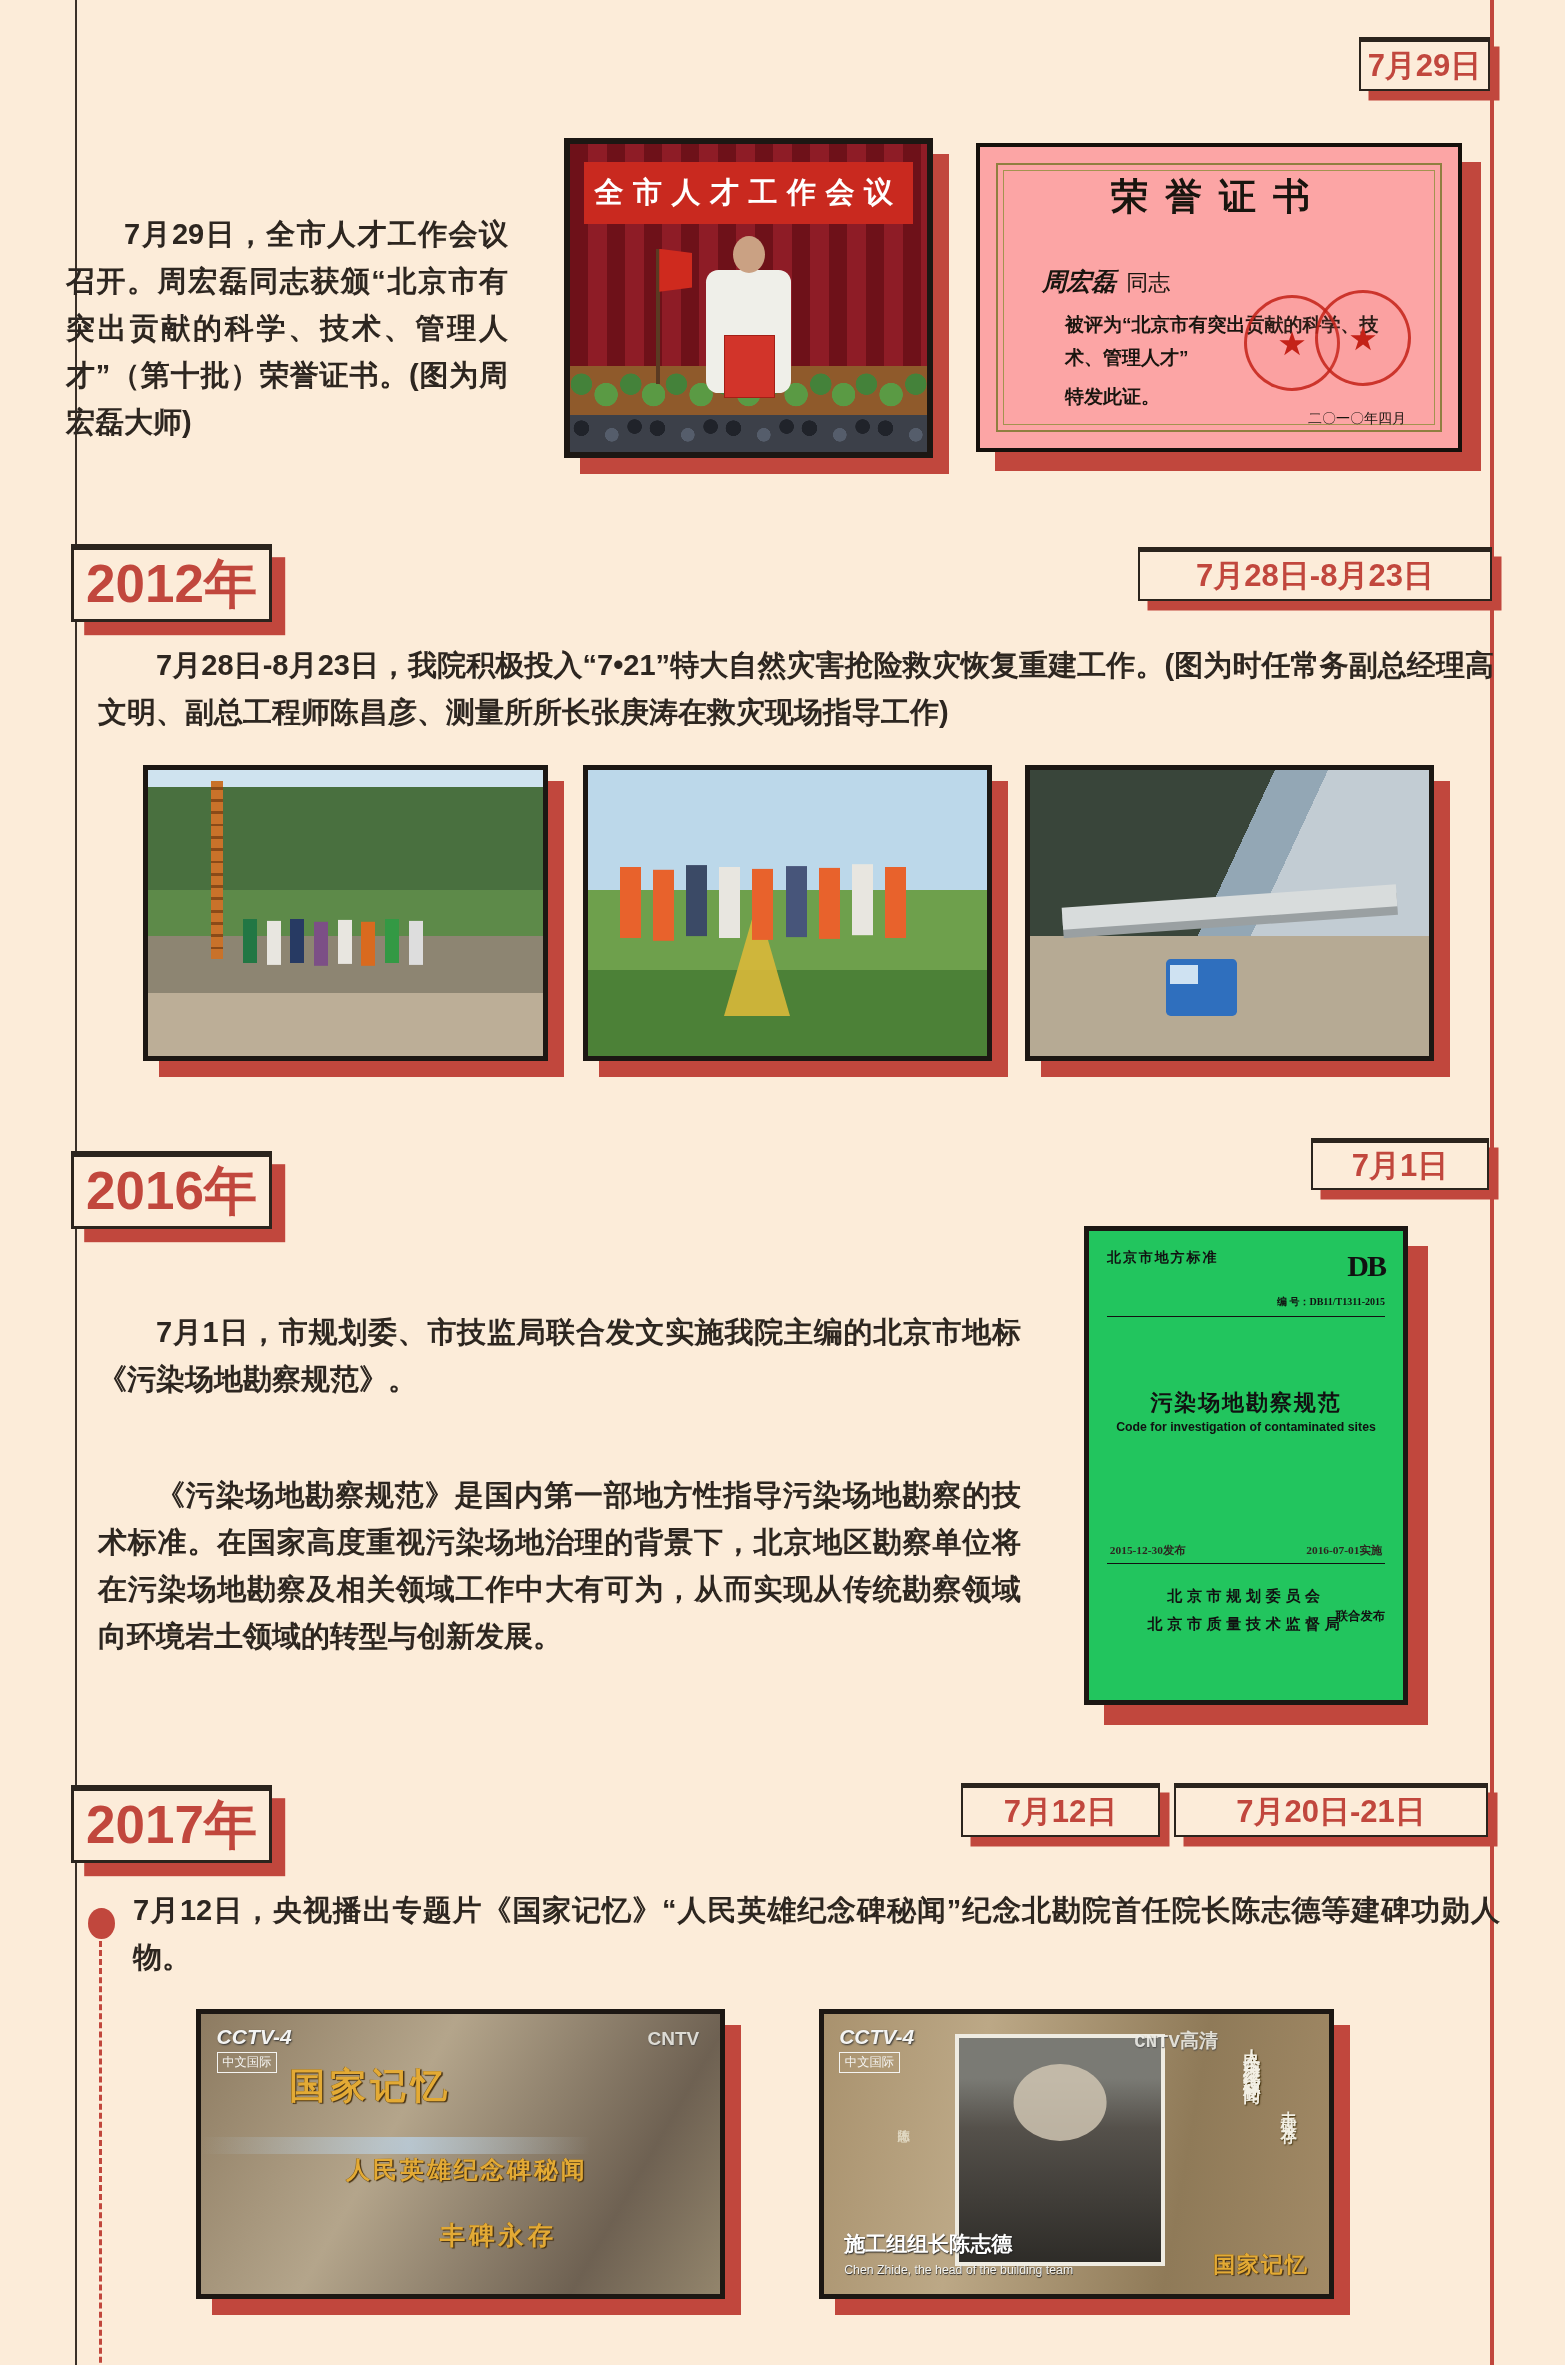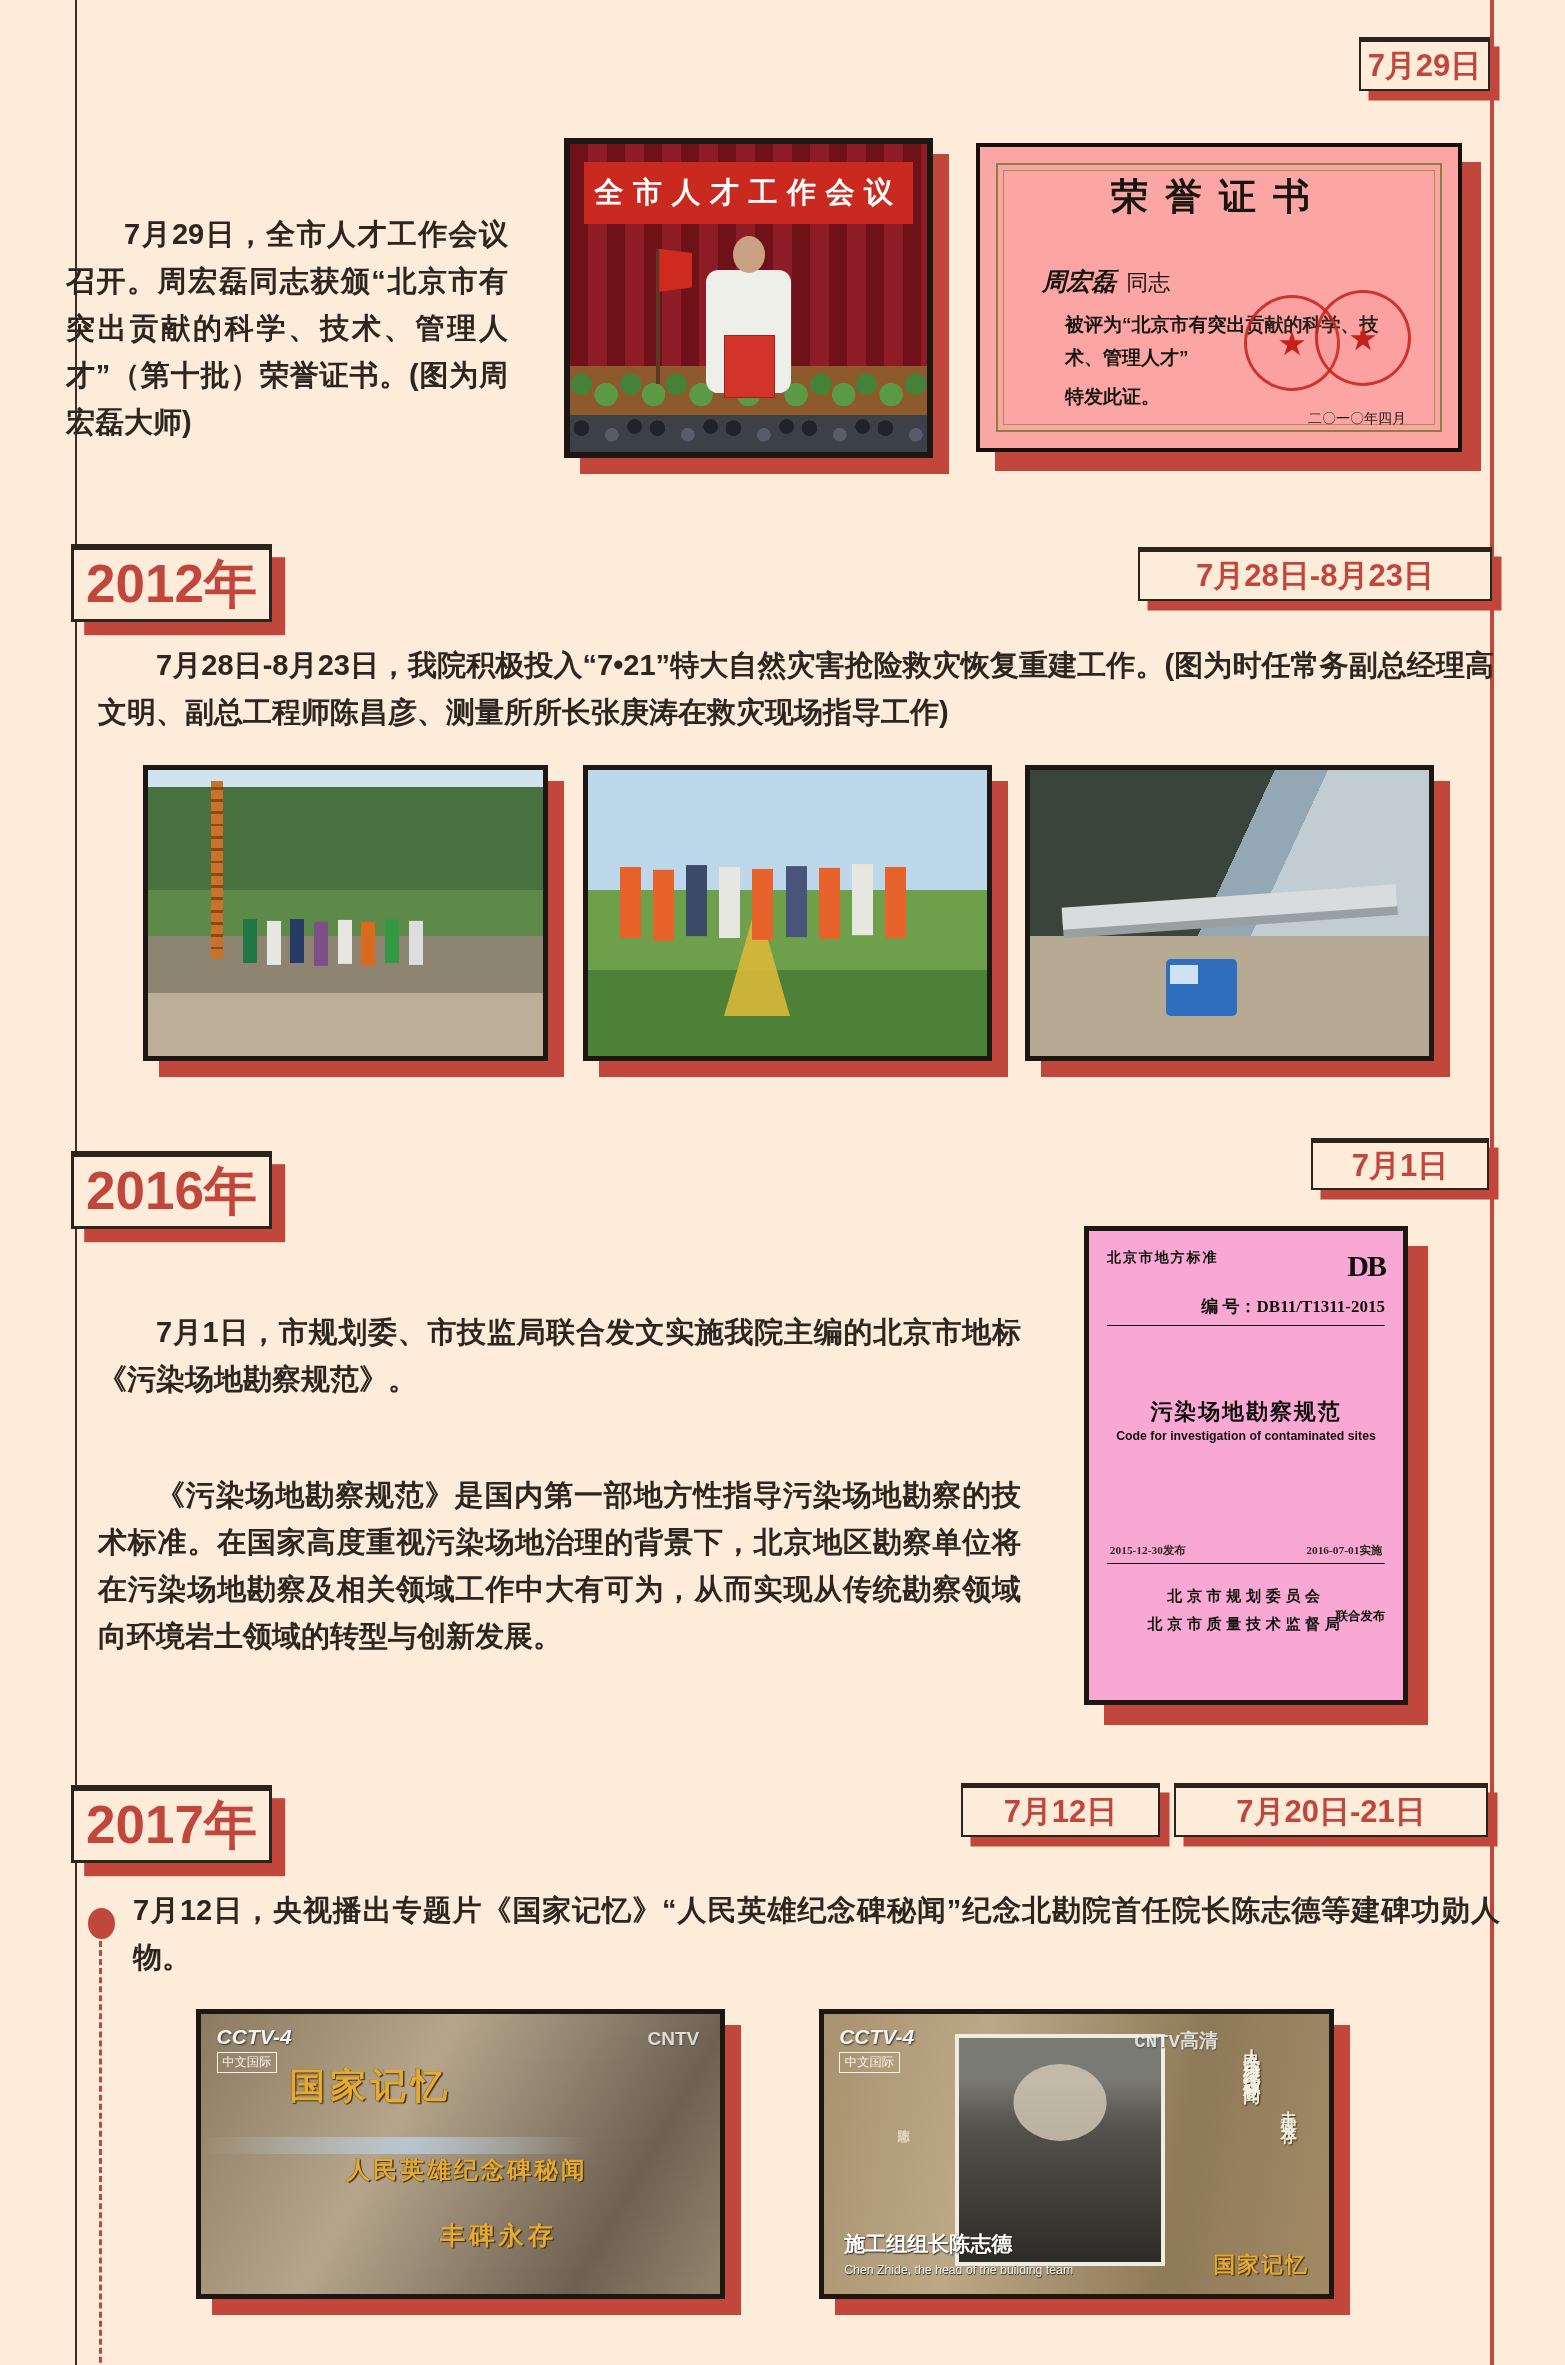--- a/index.html
+++ b/index.html
@@ -38,21 +38,21 @@
   #dash{left:99px;top:1941px;height:458px;width:0;border-left:3.3px dashed #c1473d;}
   
   .photo{border:5.7px solid #1c1713;box-shadow:16px 16px 0 #c1473d;overflow:hidden;background:#888;}
   #photo2010{left:564px;top:138px;width:357px;height:308px;border-width:6.2px;}
   #cert2010{left:976px;top:143px;width:478px;height:301px;border:4.7px solid #15100b;
             box-shadow:19px 19px 0 #c1473d;background:#fca5a5;overflow:hidden;}
   #ph12a{left:143px;top:765px;width:395px;height:286px;}
   #ph12b{left:583px;top:765px;width:399px;height:286px;}
   #ph12c{left:1025px;top:765px;width:399px;height:286px;}
   #doc2016{left:1084px;top:1226px;width:314px;height:469px;border:5.7px solid #1c1713;
-           box-shadow:20px 20px 0 #c1473d;background:#f9a8d4;overflow:hidden;}
+           box-shadow:20px 20px 0 #c1473d;background:#22c55e;overflow:hidden;}
   #cctv1{left:196px;top:2009px;width:519px;height:280px;}
   #cctv2{left:819px;top:2009px;width:505px;height:280px;}
   
   .curtain{inset:0;background:repeating-linear-gradient(90deg,#6e1119 0 18px,#8e1c26 18px 37px);}
   .p10-banner{left:4%;right:4%;top:6%;height:20%;background:#c9291f;display:flex;align-items:center;
       justify-content:center;color:#fff;font-size:29px;font-weight:bold;letter-spacing:9.5px;white-space:nowrap;}
   .p10-stage{left:0;right:0;bottom:12%;height:16%;background:#8f5a2b;
       background-image:radial-gradient(circle at 12% 35%,#44823a 0 10.4px,transparent 11px),
       radial-gradient(circle at 38% 55%,#5a9a44 0 11.4px,transparent 12px),
       radial-gradient(circle at 64% 35%,#44823a 0 10.4px,transparent 11px),
@@ -110,21 +110,21 @@
   .cc2-v2{right:6%;top:30%;font-size:16px;letter-spacing:5.7px;height:56%;}
   .cc2-name{left:14%;top:38%;font-size:12.3px;color:#e6e0cc;writing-mode:vertical-rl;text-orientation:upright;opacity:.9;}
   .cc2-cap{left:4%;bottom:13%;font-size:21px;color:#fff;font-weight:bold;text-shadow:0.9px 0.9px 1.4px #222;}
   .cc2-cape{left:4%;bottom:6%;font-size:12.3px;color:#f2f2ee;text-shadow:0.5px 0.5px 0.9px #222;}
   .cc2-logo{right:4%;bottom:5%;font-size:22px;letter-spacing:1.9px;}
   
   .doc-pad{position:absolute;inset:18px;}
   .doc-row{display:flex;justify-content:space-between;align-items:flex-start;}
   .doc-h{font-size:14px;font-weight:bold;color:#111;letter-spacing:1.9px;}
   .doc-db{font-size:30px;font-weight:900;color:#111;letter-spacing:-1.9px;font-family:"Liberation Serif",serif;}
-  .doc-num{text-align:right;font-size:17px;font-weight:bold;color:#111;margin-top:12.3px;
+  .doc-num{text-align:right;font-size:10px;font-weight:bold;color:#111;margin-top:12.3px;
       font-family:"Liberation Serif",serif;border-bottom:1.4px solid #111;padding-bottom:6.6px;}
   .doc-title{text-align:center;margin-top:71px;font-size:22px;font-weight:bold;color:#111;letter-spacing:1.9px;}
   .doc-sub{text-align:center;margin-top:2px;font-size:12.3px;font-weight:bold;color:#111;}
   .doc-dates{position:absolute;left:0;right:0;bottom:118px;display:flex;justify-content:space-between;
       font-size:11.4px;font-weight:bold;font-family:"Liberation Serif",serif;border-bottom:1.4px solid #111;padding:0 2.8px 4.7px 2.8px;}
   .doc-iss{position:absolute;left:0;right:0;bottom:45px;text-align:center;font-size:15px;font-weight:bold;letter-spacing:4.7px;line-height:27.4px;color:#111;}
   .doc-joint{position:absolute;right:0;bottom:57px;font-size:12.3px;font-weight:bold;color:#111;}
 </style>
 </head>
 <body>

